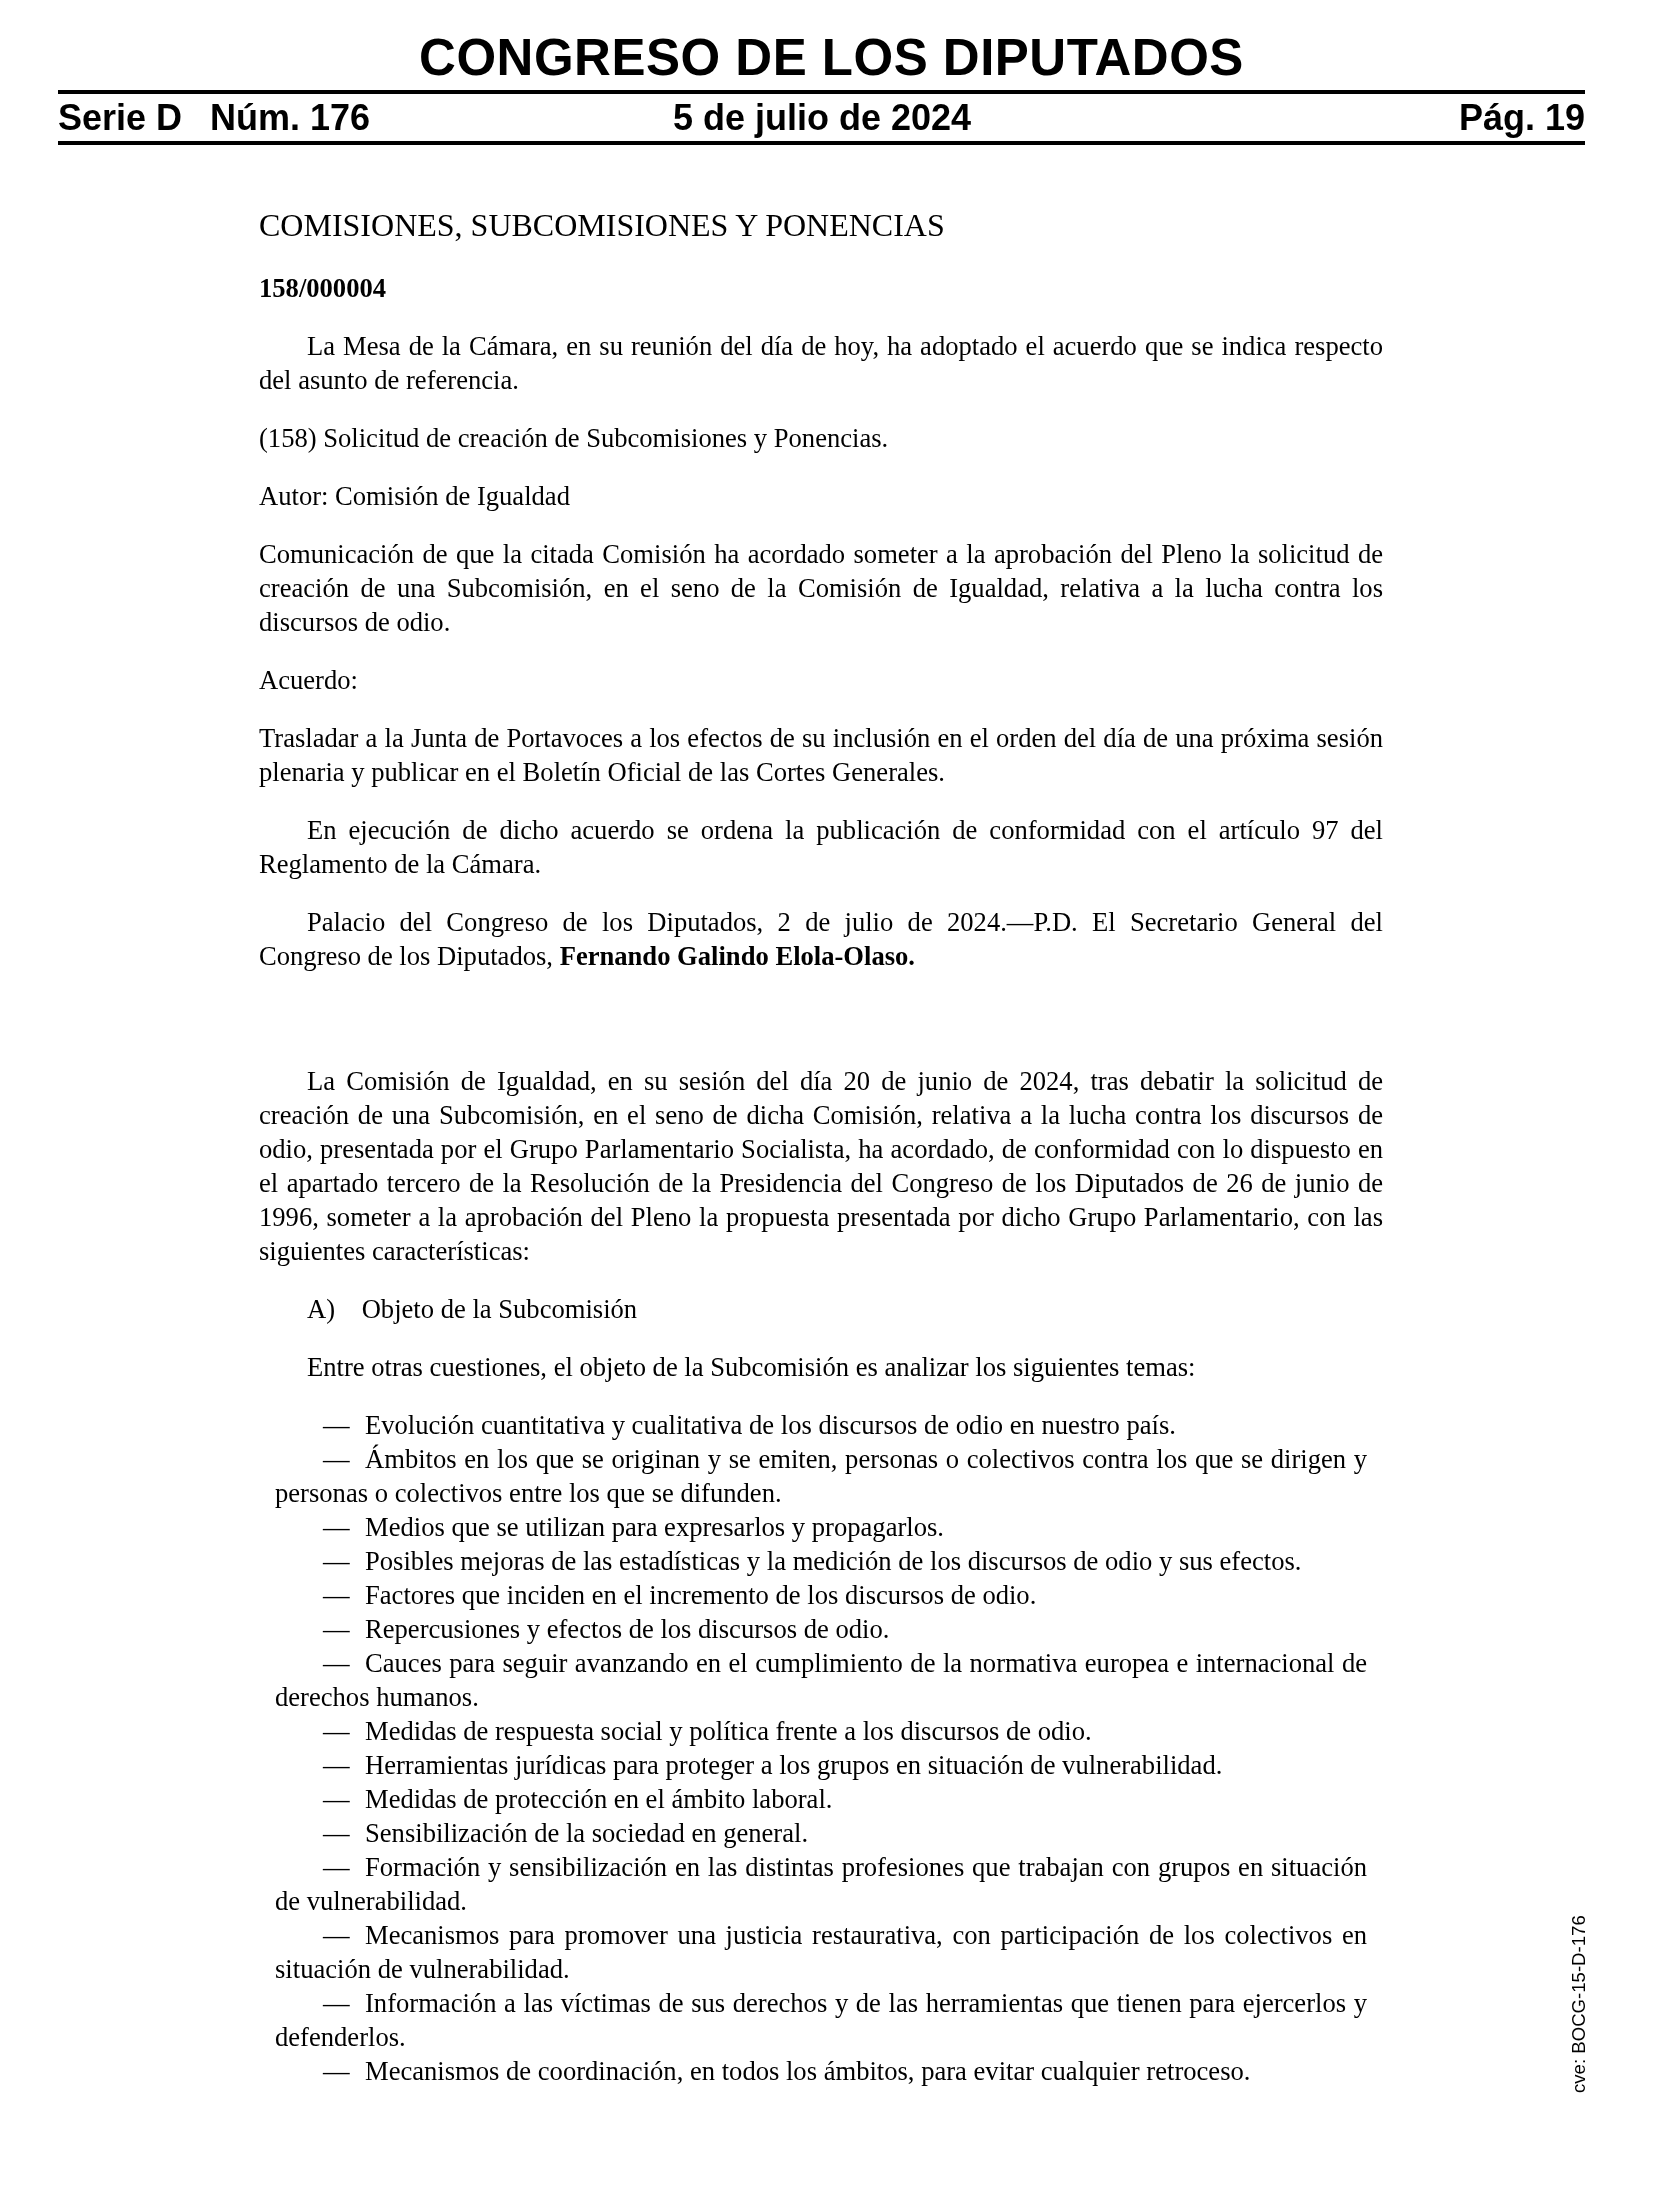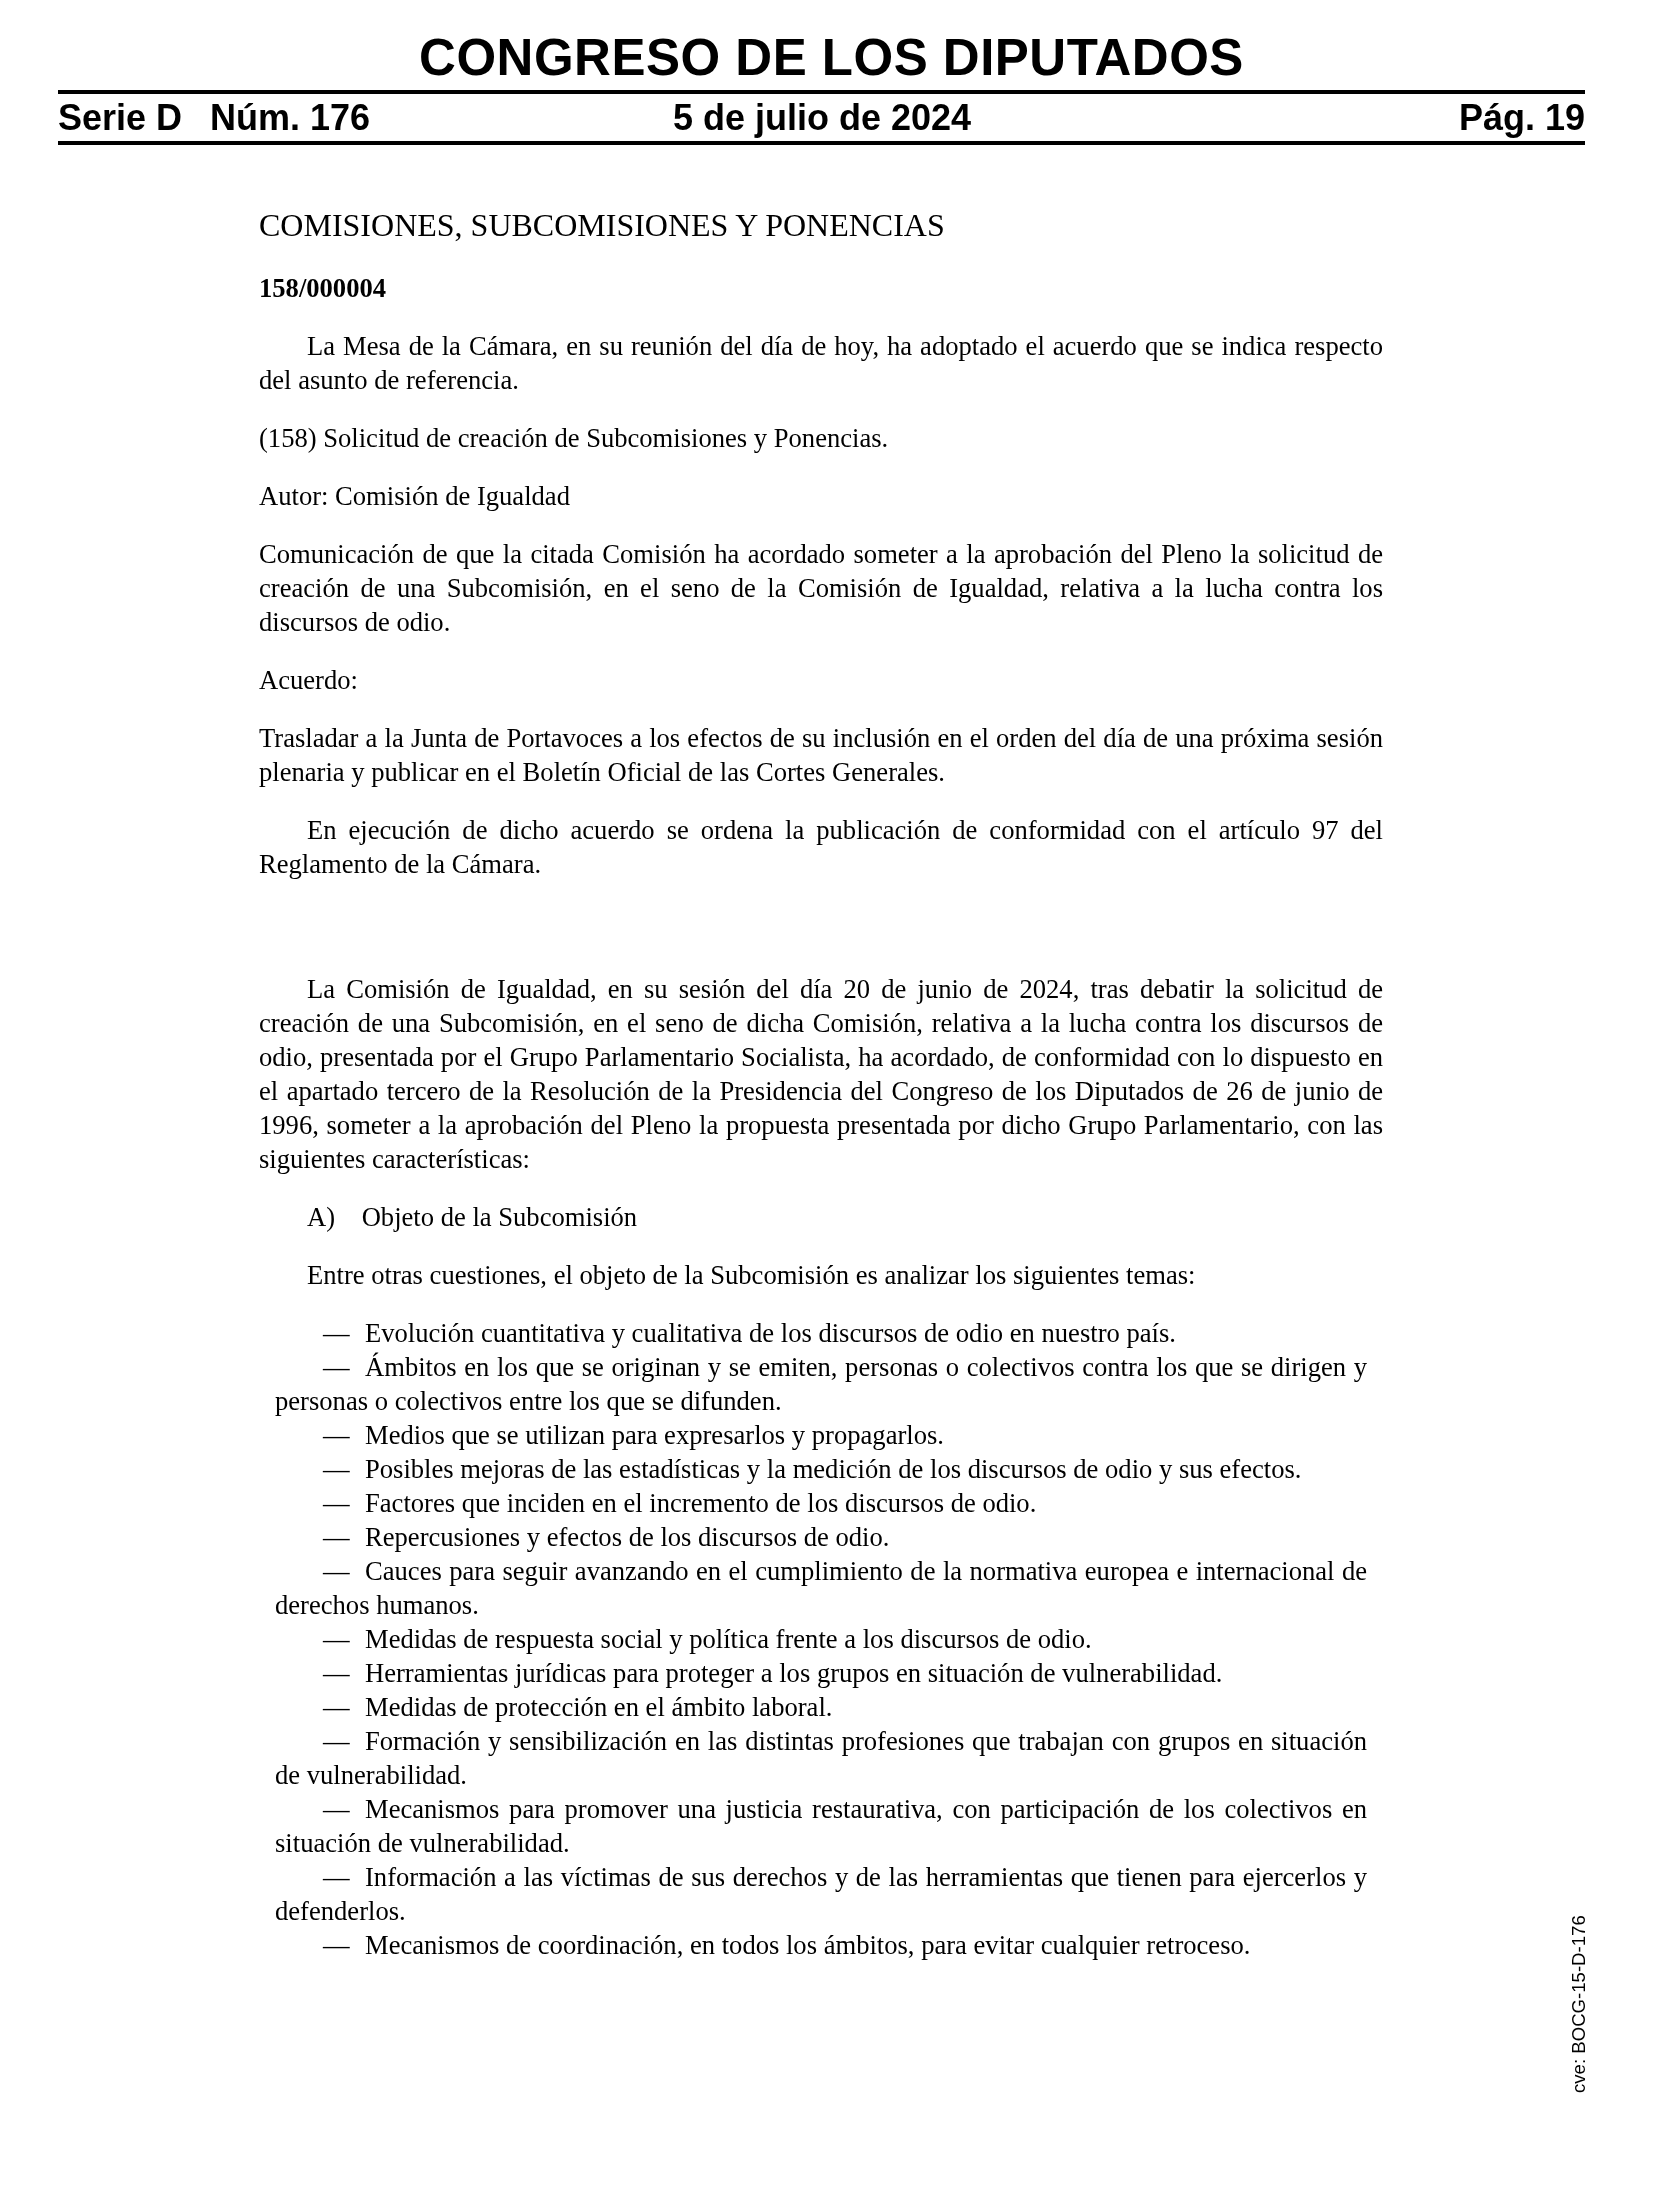--- a/index.html
+++ b/index.html
@@ -40,35 +40,37 @@
 <div class="body">
   <div class="section-title">COMISIONES, SUBCOMISIONES Y PONENCIAS</div>
   <div class="ref">158/000004</div>
   <p class="ind">La Mesa de la Cámara, en su reunión del día de hoy, ha adoptado el acuerdo que se indica respecto del asunto de referencia.</p>
   <p>(158) Solicitud de creación de Subcomisiones y Ponencias.</p>
   <p>Autor: Comisión de Igualdad</p>
   <p>Comunicación de que la citada Comisión ha acordado someter a la aprobación del Pleno la solicitud de creación de una Subcomisión, en el seno de la Comisión de Igualdad, relativa a la lucha contra los discursos de odio.</p>
   <p>Acuerdo:</p>
   <p>Trasladar a la Junta de Portavoces a los efectos de su inclusión en el orden del día de una próxima sesión plenaria y publicar en el Boletín Oficial de las Cortes Generales.</p>
   <p class="ind">En ejecución de dicho acuerdo se ordena la publicación de conformidad con el artículo 97 del Reglamento de la Cámara.</p>
+  <p class="ind"><span>Palacio del Congreso de los Diputados, 2 de julio de 2024.—P.D. El Secretario General del Congreso de los Diputados, </span><span class="sign-name">Fernando Galindo Elola-Olaso.</span></p>
   <div class="gap"></div>
   <p class="ind">La Comisión de Igualdad, en su sesión del día 20 de junio de 2024, tras debatir la solicitud de creación de una Subcomisión, en el seno de dicha Comisión,  relativa a la lucha contra los discursos de odio, presentada por el Grupo Parlamentario Socialista, ha acordado, de conformidad con lo dispuesto en el apartado tercero de la Resolución de la Presidencia del Congreso de los Diputados de 26 de junio de 1996, someter a la aprobación del Pleno la propuesta presentada por dicho Grupo Parlamentario, con las siguientes características:</p>
   <p class="ind">A) Objeto de la Subcomisión</p>
   <p class="ind">Entre otras cuestiones, el objeto de la Subcomisión es analizar los siguientes temas:</p>
   <ul class="list" id="topics-list">
       <li><span class="dash">—</span><span>Evolución cuantitativa y cualitativa de los discursos de odio en nuestro país.</span></li>
       <li><span class="dash">—</span><span>Ámbitos en los que se originan y se emiten, personas o colectivos contra los que se dirigen y personas o colectivos entre los que se difunden.</span></li>
       <li><span class="dash">—</span><span>Medios que se utilizan para expresarlos y propagarlos.</span></li>
       <li><span class="dash">—</span><span>Posibles mejoras de las estadísticas y la medición de los discursos de odio y sus efectos.</span></li>
       <li><span class="dash">—</span><span>Factores que inciden en el incremento de los discursos de odio.</span></li>
       <li><span class="dash">—</span><span>Repercusiones y efectos de los discursos de odio.</span></li>
       <li><span class="dash">—</span><span>Cauces para seguir avanzando en el cumplimiento de la normativa europea e internacional de derechos humanos.</span></li>
       <li><span class="dash">—</span><span>Medidas de respuesta social y política frente a los discursos de odio.</span></li>
       <li><span class="dash">—</span><span>Herramientas jurídicas para proteger a los grupos en situación de vulnerabilidad.</span></li>
       <li><span class="dash">—</span><span>Medidas de protección en el ámbito laboral.</span></li>
+      <li><span class="dash">—</span><span>Sensibilización de la sociedad en general.</span></li>
       <li><span class="dash">—</span><span>Formación y sensibilización en las distintas profesiones que trabajan con grupos en situación de vulnerabilidad.</span></li>
       <li><span class="dash">—</span><span>Mecanismos para promover una justicia restaurativa, con participación de los colectivos en situación de vulnerabilidad.</span></li>
       <li><span class="dash">—</span><span>Información a las víctimas de sus derechos y de las herramientas que tienen para ejercerlos y defenderlos.</span></li>
       <li><span class="dash">—</span><span>Mecanismos de coordinación, en todos los ámbitos, para evitar cualquier retroceso.</span></li>
     </ul>
 </div>
 
 <div class="cve">cve: BOCG-15-D-176</div>
 
 

